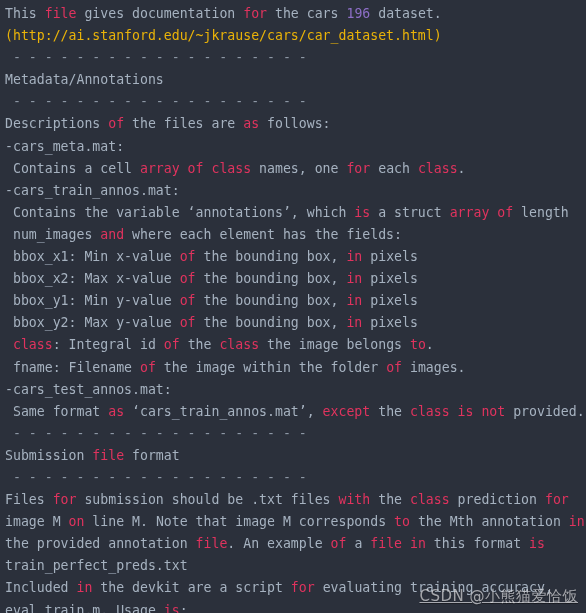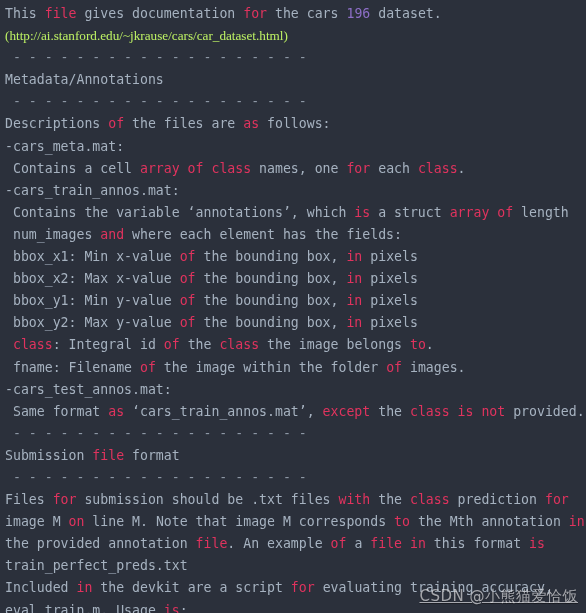--- a/index.html
+++ b/index.html
@@ -26,21 +26,21 @@
     white-space: pre;
   }
   .ln {
     height: 22.1px;
     white-space: pre;
     color: #a6b2c0;
   }
   
   .kw    { color: #e0335e; }      
   .num   { color: #8e6fc8; }      
-  .dim   { color: #bef264; font-family: Liberation Serif, serif; }      
+  .dim   { color: #eab308; }      
   .sep   { color: #8d97a5; }      
 
   #watermark {
     position: absolute;
     right: 8px;
     bottom: 6px;
     font-family: "DejaVu Sans", "Liberation Sans", sans-serif;
     font-size: 15px;
     color: rgba(245, 246, 248, 0.62);
     letter-spacing: 0.5px;

